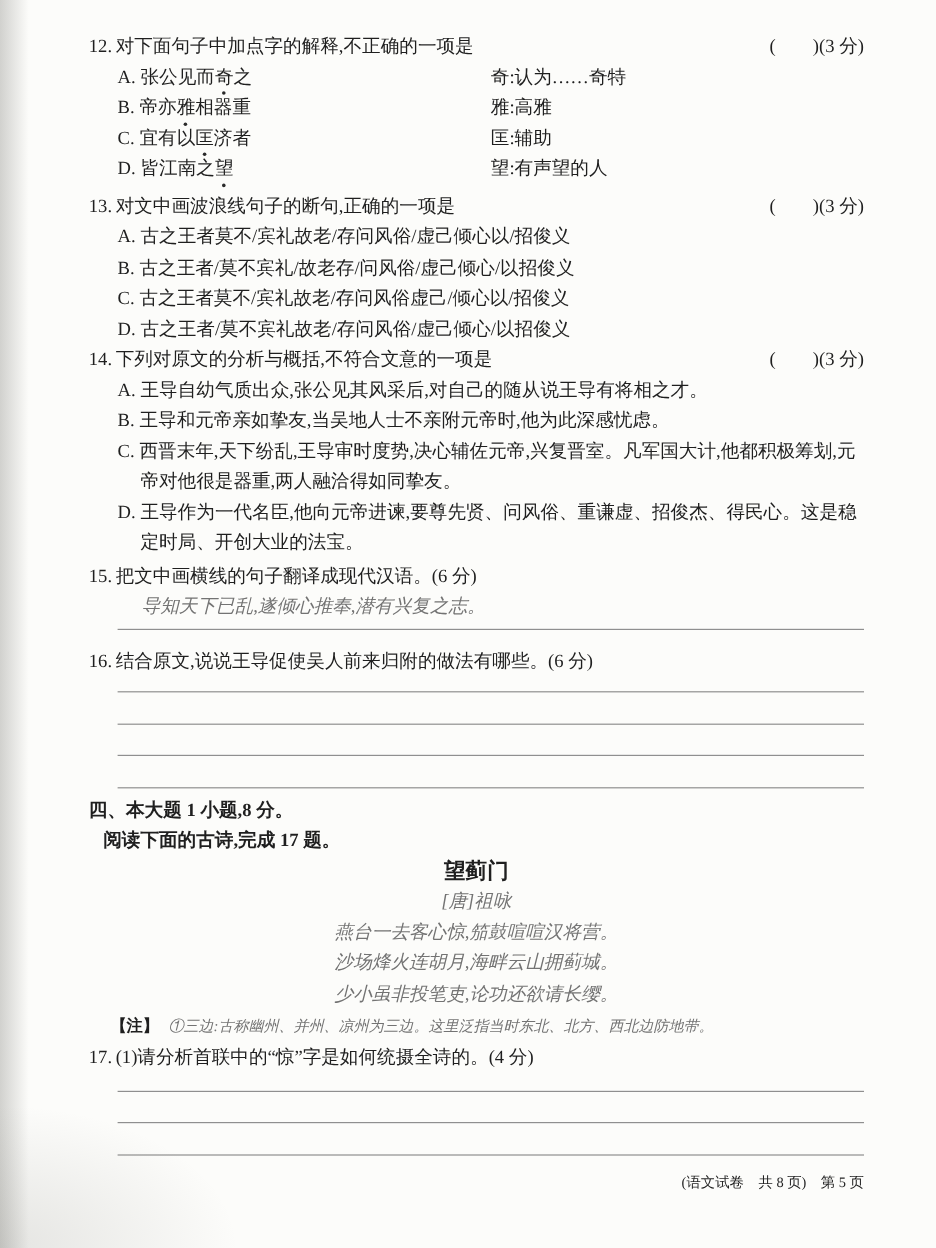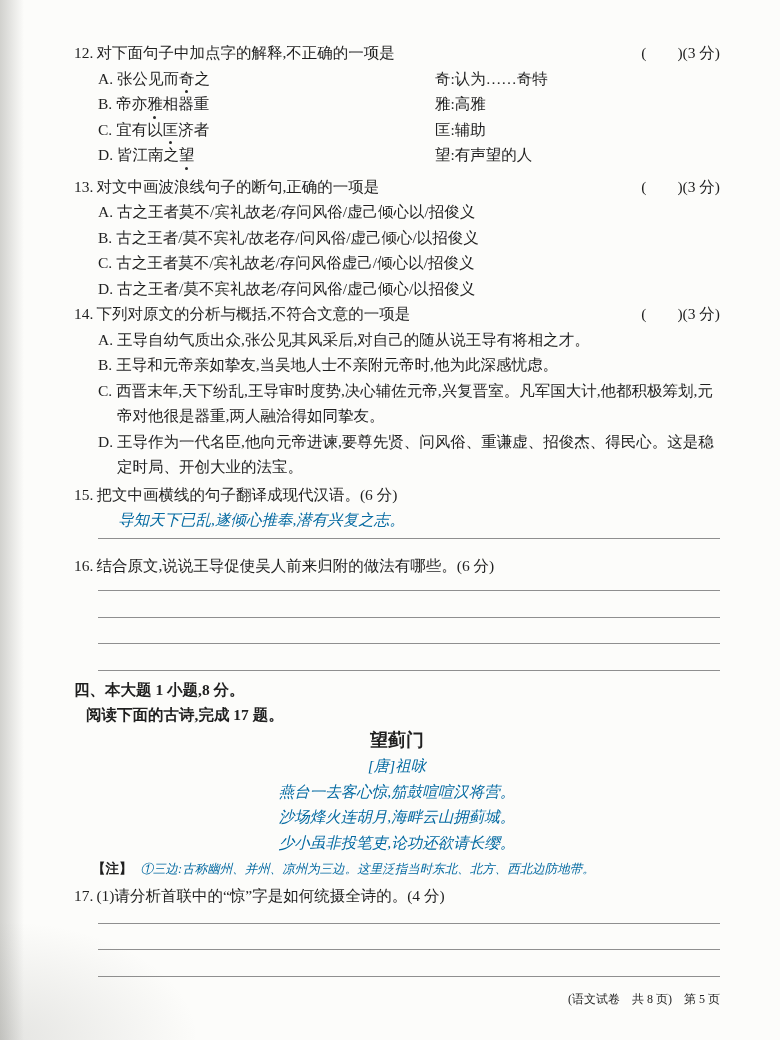--- a/index.html
+++ b/index.html
@@ -1,21 +1,21 @@
 <!DOCTYPE html>
 <html><head>
 <meta charset="utf-8">
 <style>
   html,body { margin:0; padding:0; }
   .page {
     position:relative;
     width:780px; height:1040px;
     background:#fcfcfa;
     box-sizing:border-box;
-    padding:40px 60px 0 74px;
+    padding:26px 60px 0 74px;
     font-family:"Liberation Serif","DejaVu Serif",serif;
     color:#1f1f1f;
     font-size:15.5px;
     line-height:25.5px;
     overflow:hidden;
   }
   
   .page::before {
     content:""; position:absolute; left:0; top:0; bottom:0; width:24px;
     background:linear-gradient(90deg, rgba(110,110,104,0.30), rgba(255,255,255,0));
@@ -26,29 +26,29 @@
     background:radial-gradient(ellipse at 0% 100%, rgba(120,120,114,0.18), rgba(255,255,255,0) 70%);
     pointer-events:none;
   }
   .stem-row { display:flex; justify-content:space-between; align-items:flex-start; }
   .stem { flex:1; }
   .qnum { margin-right:3px; }
   .blank { white-space:pre; flex:none; }
   .opts { margin-left:24px; }
   .opt { padding-left:19px; text-indent:-19px; }
   .olabel { margin-right:4px; }
-  .q12row { display:flex; margin-left:24px;gap:26px; }
+  .q12row { display:flex; margin-left:24px; }
   .q12left { width:292px; flex:none; padding-left:19px; text-indent:-19px; }
   .dotchar { position:relative; display:inline-block; text-indent:0; }
   .dotchar::after {
     content:""; position:absolute; left:50%; bottom:-2px;
     width:3px; height:3px; margin-left:-1.5px;
     border-radius:50%; background:#2a2a2a;
   }
-  .kai { font-style:italic; color:#0369a1; }
+  .kai { font-style:italic; color:#737373; }
   .q13 { margin-top:6px; }
   .q14 { margin-top:0; }
   .q15 { margin-top:2px; }
   .q15-sentence { margin-left:44px; }
   .q16 { margin-top:14px; }
   .ansline { margin-left:24px; border-bottom:1px solid #8f8f8f; }
   .h5  { height:5px; }
   .h12 { height:12px; }
   .h14 { height:14px; }
   .h25 { height:25.5px; }

